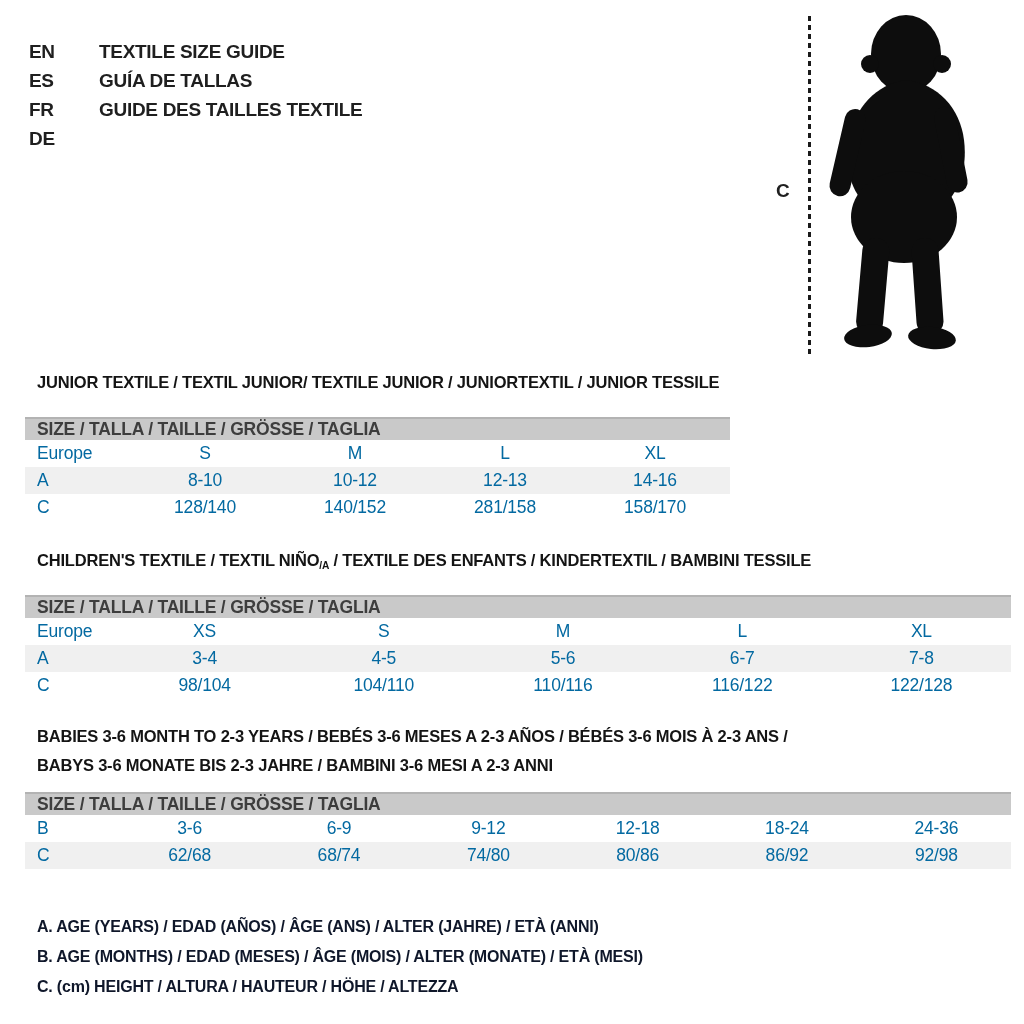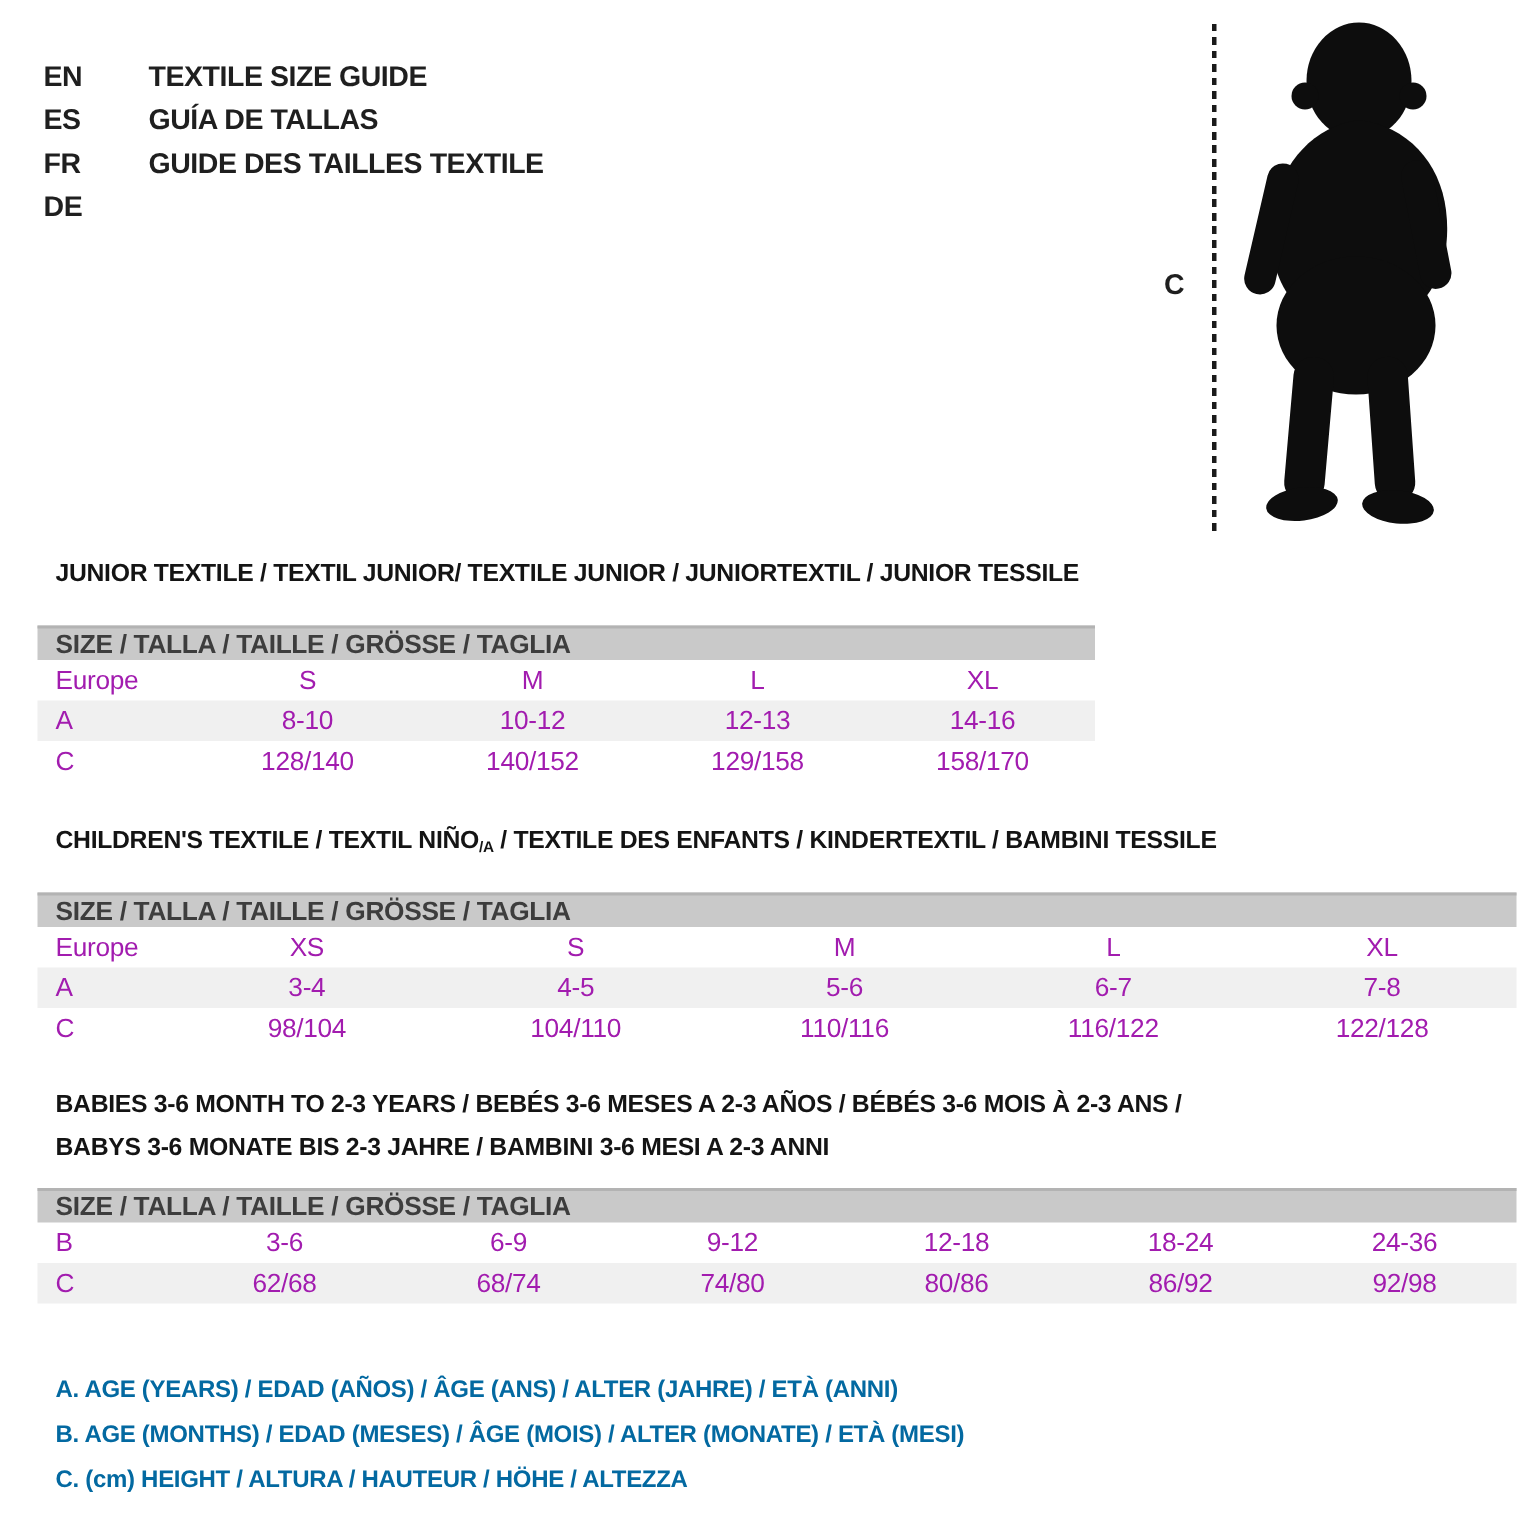--- a/index.html
+++ b/index.html
@@ -35,31 +35,31 @@
   .tbl-title-line { line-height:29px; }
   .sub { font-size:0.62em; vertical-align:-0.28em; }
   .size-bar {
     height:23px; box-sizing:border-box; background:#c9c9c9; border-top:2px solid #b3b3b3;
     display:flex; align-items:center; padding-left:12px;
     font-weight:bold; font-size:17.5px; letter-spacing:-0.2px; color:#3d3d3d; white-space:nowrap;
   }
   #junior .size-bar   { margin-top:25px; }
   #children .size-bar { margin-top:19px; }
   #babies .size-bar   { margin-top:12px; }
-  .row { display:grid; height:27px; align-items:center; font-size:17.5px; letter-spacing:-0.2px; color:#a21caf; }
+  .row { display:grid; height:27px; align-items:center; font-size:17.5px; letter-spacing:-0.2px; color:#0369a1; }
   .row.stripe { background:#f0f0f0; }
   .cols4 { grid-template-columns:105px repeat(4,1fr); }
   .cols5 { grid-template-columns:90px repeat(5,1fr); }
   .cols6 { grid-template-columns:90px repeat(6,1fr); }
   .lbl { padding-left:12px; white-space:nowrap; }
   .val { text-align:center; white-space:nowrap; }
 
   
   .legend { position:absolute; left:37px; top:912px; font-weight:bold; font-size:16px;
-            letter-spacing:-0.2px; line-height:30px; white-space:nowrap; color:#0369a1; }
+            letter-spacing:-0.2px; line-height:30px; white-space:nowrap; color:#0f172a; }
 </style>
 </head>
 <body>
 
 <div class="page">
 
   <div class="lang">
     <div class="lang-row">
       <span>EN</span>
       <span>TEXTILE SIZE GUIDE</span>
@@ -109,21 +109,21 @@
       <span class="lbl">A</span>
       <span class="val">8-10</span>
       <span class="val">10-12</span>
       <span class="val">12-13</span>
       <span class="val">14-16</span>
     </div>
     <div class="row cols4">
       <span class="lbl">C</span>
       <span class="val">128/140</span>
       <span class="val">140/152</span>
-      <span class="val">129/158</span>
+      <span class="val">281/158</span>
       <span class="val">158/170</span>
     </div>
   </div>
 
   <div class="tbl" id="children">
     <div class="tbl-title">
       <span>CHILDREN'S TEXTILE / TEXTIL NIÑO</span><span class="sub">/A</span><span> / TEXTILE DES ENFANTS / KINDERTEXTIL / BAMBINI TESSILE</span>
     </div>
     <div class="size-bar">SIZE / TALLA / TAILLE / GRÖSSE / TAGLIA</div>
     <div class="row cols5">

